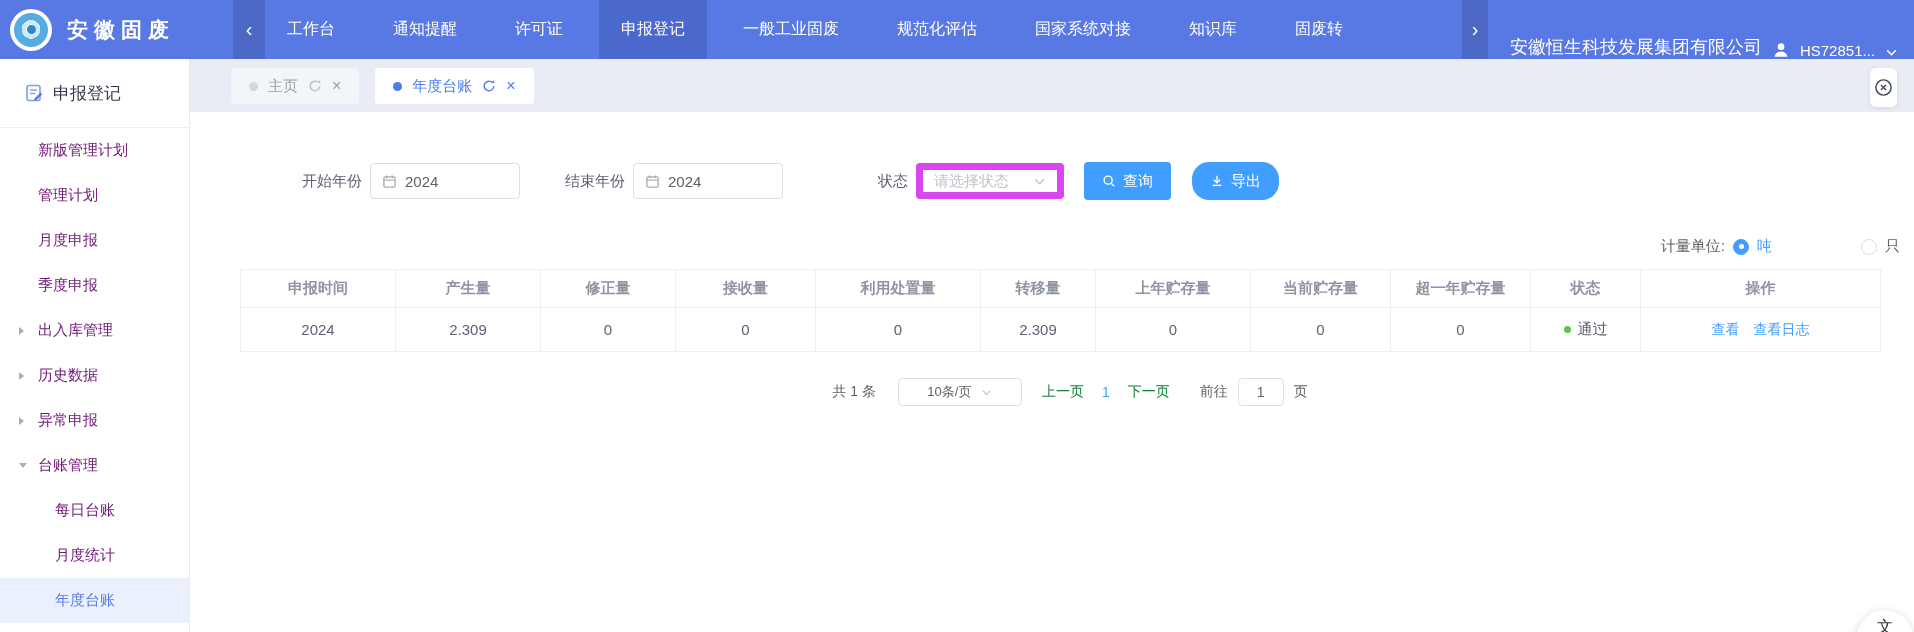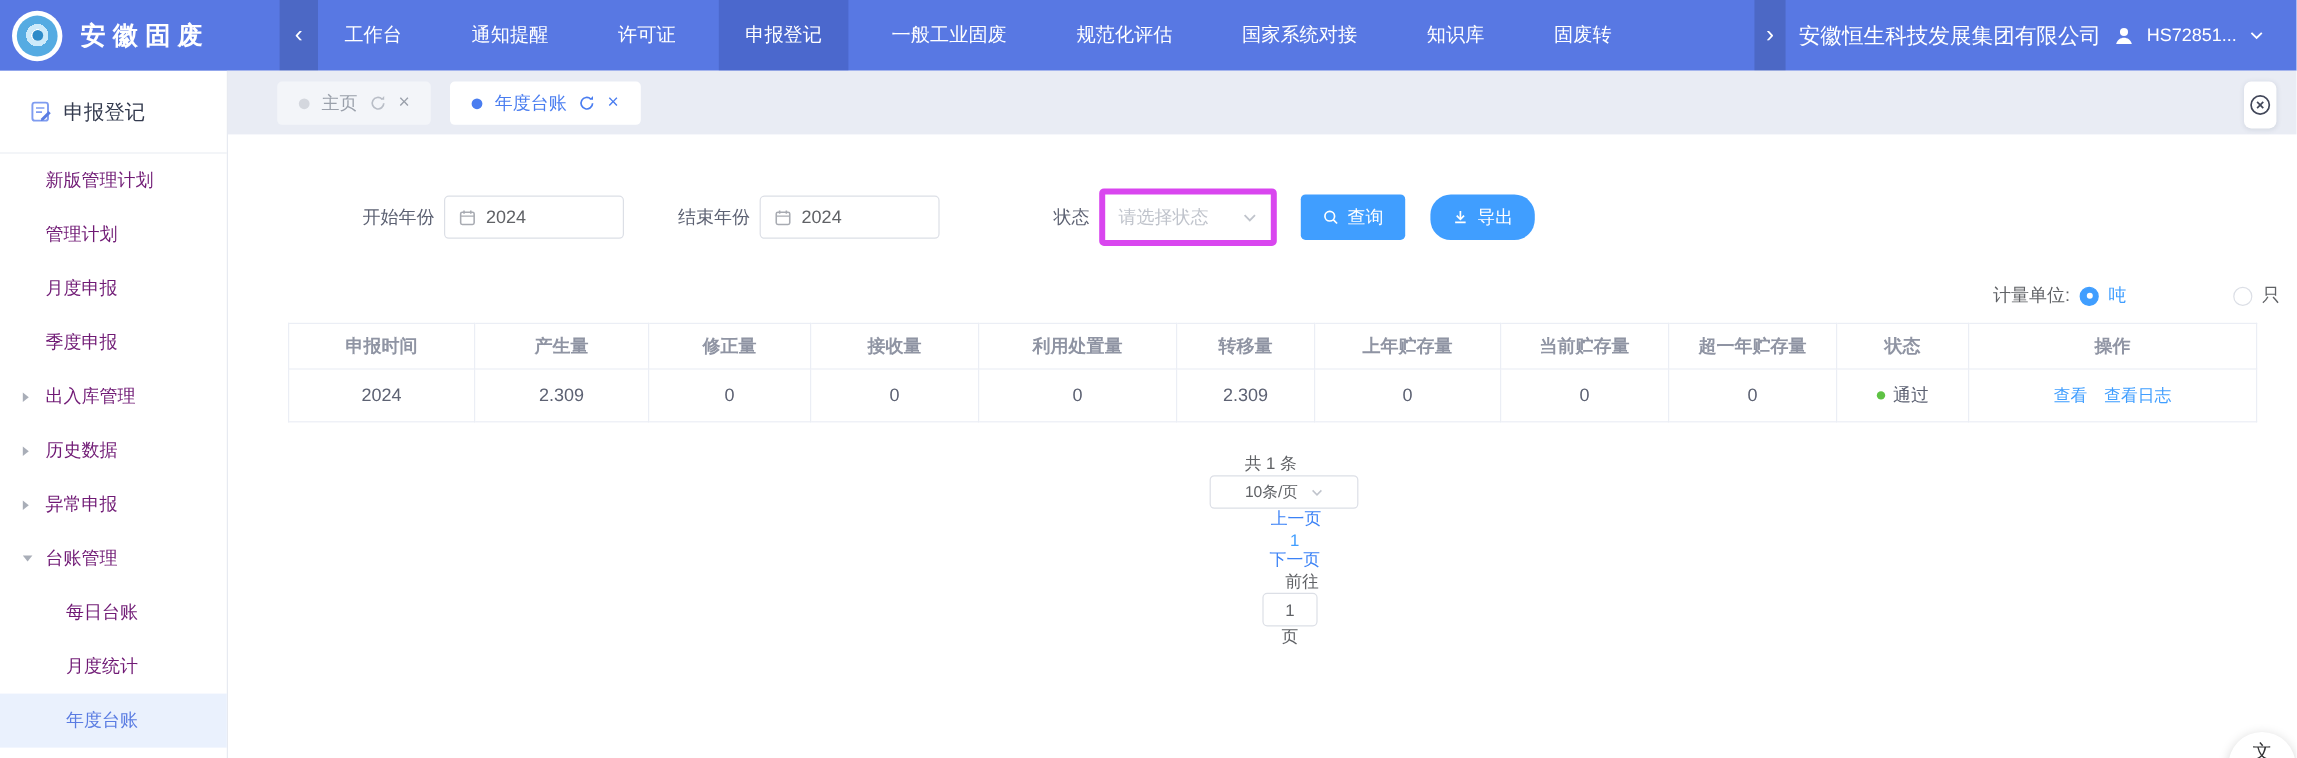--- a/index.html
+++ b/index.html
@@ -16,21 +16,21 @@
     display:flex; align-items:center; justify-content:center; }
   .logo-core { width:9px; height:9px; border-radius:50%; background:#2e8bc9; }
   .brand-name { font-size:21px; letter-spacing:6px; font-weight:bold; white-space:nowrap; }
   .nav-scroll { position:absolute; top:0; height:59px; display:flex; align-items:center; justify-content:center;
     background:rgba(0,0,0,0.13); font-size:20px; color:#fff; cursor:pointer; }
   .nav-scroll.left { left:233px; width:32px; }
   .nav-scroll.right { left:1462px; width:26px; }
   .nav { position:absolute; left:265px; top:0; height:59px; width:1197px; display:flex; gap:14px; overflow:hidden; }
   .nav-item { height:59px; padding:0 22px; display:flex; align-items:center; font-size:16px; white-space:nowrap; cursor:pointer; }
   .nav-item.active { background:#4b68cd; }
-  .nav-user { position:absolute; right:27px; top:0; height:59px; display:flex; align-items:center; gap:10px; }
+  .nav-user { position:absolute; right:16px; top:0; height:59px; display:flex; align-items:flex-end; gap:10px; }
   .company { font-size:18px; white-space:nowrap; }
   .user-id { font-size:15px; }
 
   
   .side { position:absolute; top:59px; left:0; width:190px; height:573px; background:#fff; border-right:1px solid #e7eaf1; }
   .main { position:absolute; top:59px; left:190px; width:1724px; height:573px; background:#fff; }
 
   
   .side-title { height:69px; display:flex; align-items:center; padding-left:24px; gap:9px;
     font-size:17px; color:#333a4e; border-bottom:1px solid #eceef3; }
@@ -56,21 +56,21 @@
 
   
   .content { padding:0 14px 0 50px; }
   .filter-row { margin-top:50px; height:38px; display:flex; align-items:center; font-size:15px; color:#5d6273; }
   .f-label1 { margin-left:62px; }
   .f-label2 { margin-left:45px; }
   .f-label3 { margin-left:95px; }
   .input-box { margin-left:8px; width:150px; height:36px; border:1px solid #dcdfe6; border-radius:4px; background:#fff;
     display:flex; align-items:center; padding:0 11px; gap:8px; }
   .input-box input { border:none; outline:none; width:90px; font-size:15px; color:#606266; font-family:inherit; background:transparent; }
-  .select-box { margin-left:8px; width:148px; height:48px; border:5px solid #d946ef; border-radius:4px; background:#fff;
+  .select-box { margin-left:8px; width:148px; height:36px; border:7px solid #d946ef; border-radius:4px; background:#fff;
     display:flex; align-items:center; justify-content:space-between; padding:0 11px; color:#c0c4cc; font-size:15px; cursor:pointer; }
   .btn { height:38px; padding:0 18px; background:#409eff; border:none; border-radius:4px; color:#fff; font-size:15px;
     display:flex; align-items:center; gap:7px; cursor:pointer; font-family:inherit; }
   .btn.search { margin-left:20px; }
   .btn.export { margin-left:21px;border-radius:17px; }
 
   .unit-row { margin-top:37px; display:flex; justify-content:flex-end; align-items:center; font-size:15px; color:#606266; }
   .radio { display:flex; align-items:center; gap:8px; cursor:pointer; }
   .radio.first { margin-left:8px; }
   .radio.second { margin-left:89px; }
@@ -81,25 +81,25 @@
   .radio.checked .radio-label { color:#409eff; }
 
   table.grid { margin-top:13px; width:1640px; border-collapse:collapse; table-layout:fixed; }
   table.grid th { height:38px; font-size:15px; font-weight:bold; color:#8f94a3; border:1px solid #ebeef5; background:#fff; }
   table.grid td { height:44px; font-size:15px; color:#5d6273; text-align:center; border:1px solid #ebeef5; }
   .status-cell { display:flex; align-items:center; justify-content:center; gap:7px;text-align:center; }
   .status-dot { width:7px; height:7px; border-radius:50%; background:#5ec244; }
   .link { color:#409eff; font-size:14px; cursor:pointer; text-decoration:none; }
   .actions-cell { display:flex; align-items:center; justify-content:center; gap:14px; }
 
-  .pager { margin-top:26px; display:flex; justify-content:center; align-items:center; font-size:14px; color:#606266;flex-direction:column; }
+  .pager { margin-top:26px; display:flex; justify-content:center; align-items:center; font-size:14px; color:#606266; }
   .pager .total { margin-right:22px; }
   .pager-select { width:124px; height:28px; border:1px solid #dcdfe6; border-radius:4px; background:#fff;
     display:flex; align-items:center; justify-content:center; gap:10px; font-size:13px; color:#606266; cursor:pointer; }
-  .pager .nav-btn { color:#3b82f6; margin:0 0 0 20px; cursor:pointer;font-family:Liberation Serif, serif; }
+  .pager .nav-btn { color:#15803d; margin:0 0 0 20px; cursor:pointer;font-family:Liberation Serif, serif; }
   .pager .page-num { color:#409eff; margin-left:18px; cursor:pointer; }
   .pager .next { margin-left:18px; }
   .pager .goto { margin-left:30px; }
   .goto-input { margin-left:10px; width:46px; height:28px; border:1px solid #dcdfe6; border-radius:4px;
     text-align:center; font-size:14px; color:#606266; outline:none; font-family:inherit; }
   .pager .unit { margin-left:10px; }
 
   .float-btn { position:absolute; left:1857px; top:610px; width:56px; height:56px; border-radius:50%; background:#fff;
     box-shadow:0 2px 10px rgba(0,0,0,0.18); display:flex; justify-content:center; padding-top:7px;
     font-size:16px; color:#303133; cursor:pointer; }

